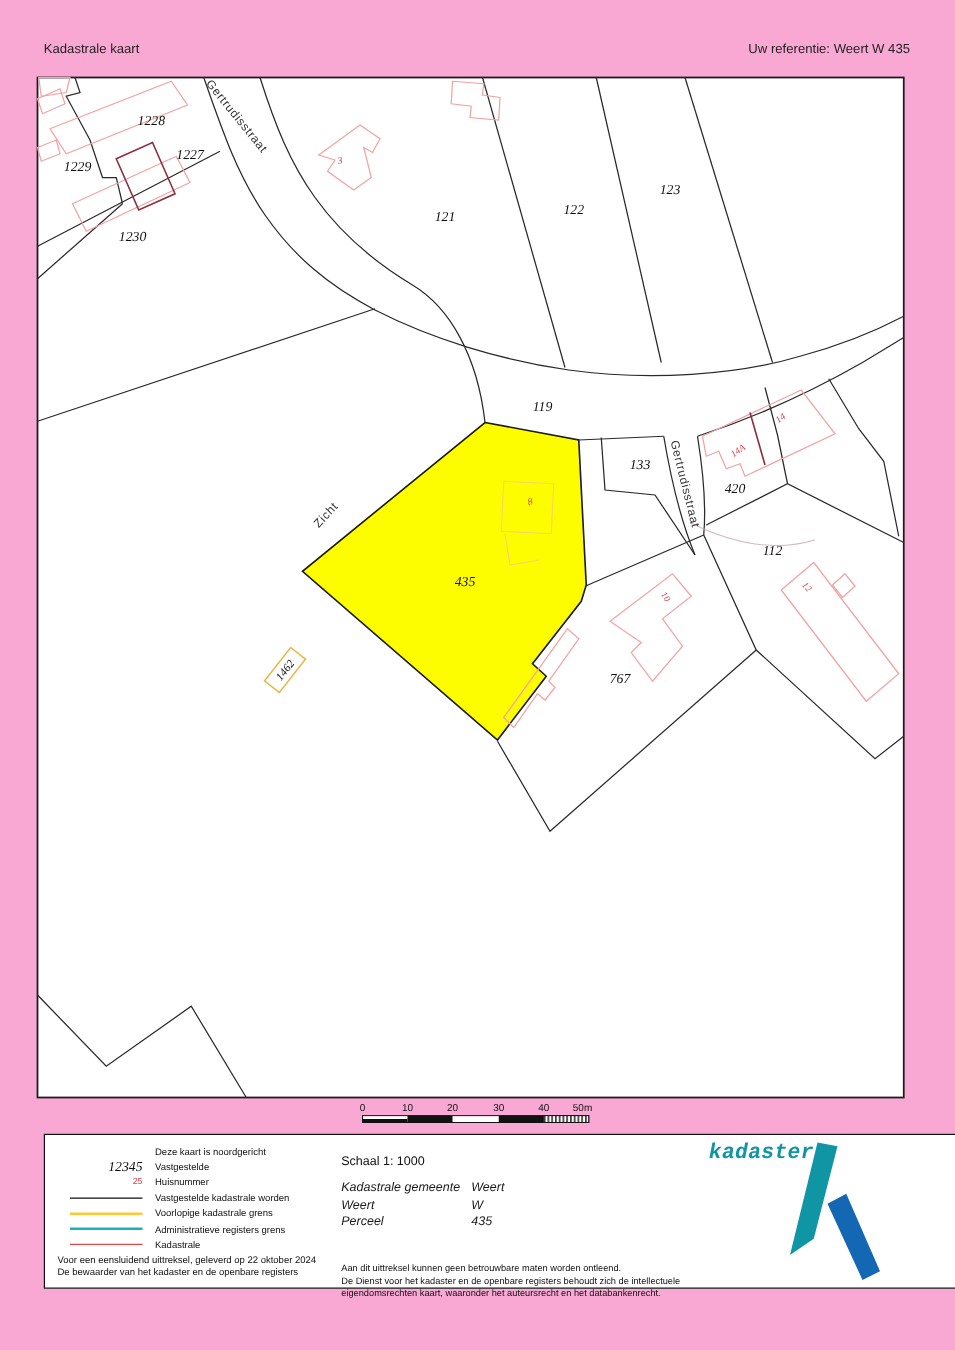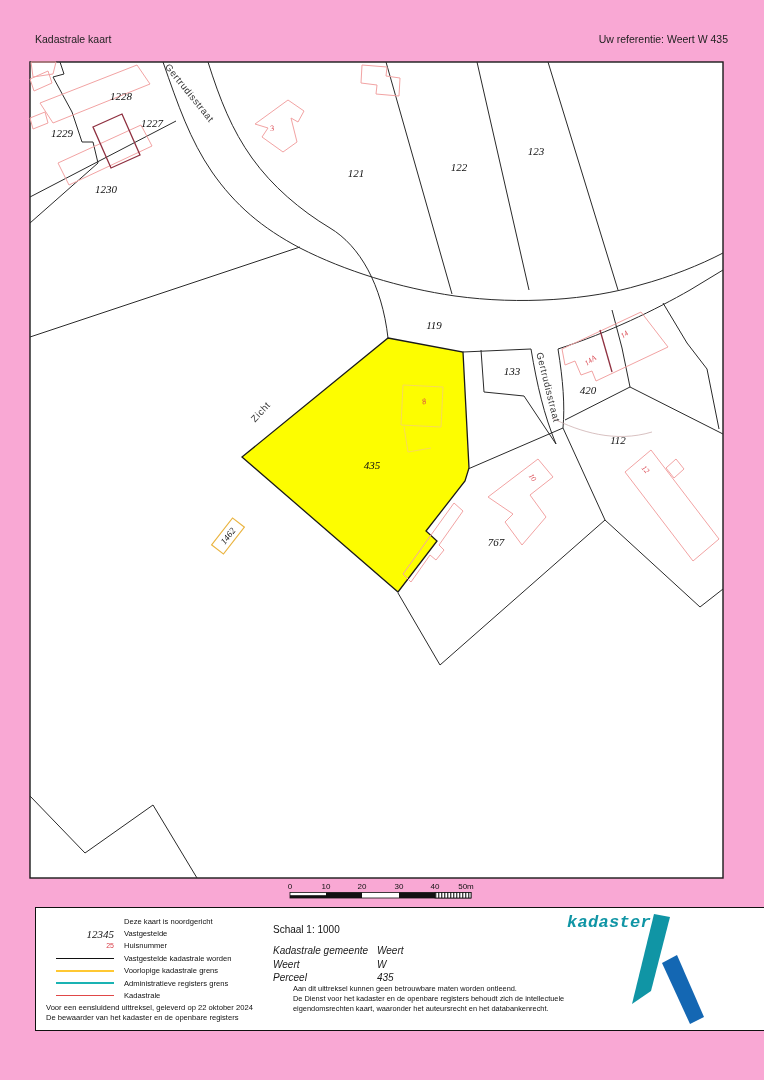--- a/index.html
+++ b/index.html
@@ -31,21 +31,21 @@
   .lline.black{height:0;border-top:1.6px solid #111;}
   .lline.yellow{height:0;border-top:2px solid #ffc832;}
   .lline.teal{height:0;border-top:2.6px solid #1ab3b3;}
   .lline.red{height:0;border-top:1px solid #e04848;}
   .attest{position:absolute;left:10px;bottom:7px;font-size:7.6px;line-height:1.35;color:#111;}
   .center-col{position:absolute;left:237px;top:0;width:300px;height:100%;}
   .schaal{position:absolute;left:0;top:16px;font-size:10px;color:#111;}
   .details{position:absolute;left:0;top:36px;font-size:10px;font-style:italic;}
   .drow{display:flex;line-height:13.5px;}
   .dlab{width:104px;}
-  .disc{position:absolute;left:0;top:76px;font-size:7.4px;line-height:1.35;color:#111;width:300px;margin-left:20px;}
+  .disc{position:absolute;left:0;top:102px;font-size:7.4px;line-height:1.35;color:#111;width:300px;}
   .logo-text{position:absolute;left:531px;top:5px;font-size:17px;font-style:italic;
              font-weight:600;color:#1095a5;letter-spacing:.3px;font-family:Liberation Mono, monospace;}
   .logo-mark{position:absolute;left:588px;top:3px;}
 </style>
 </head>
 <body>
 
 <div class="page">
 
   <div class="hdr hdr-left">Kadastrale kaart</div>

